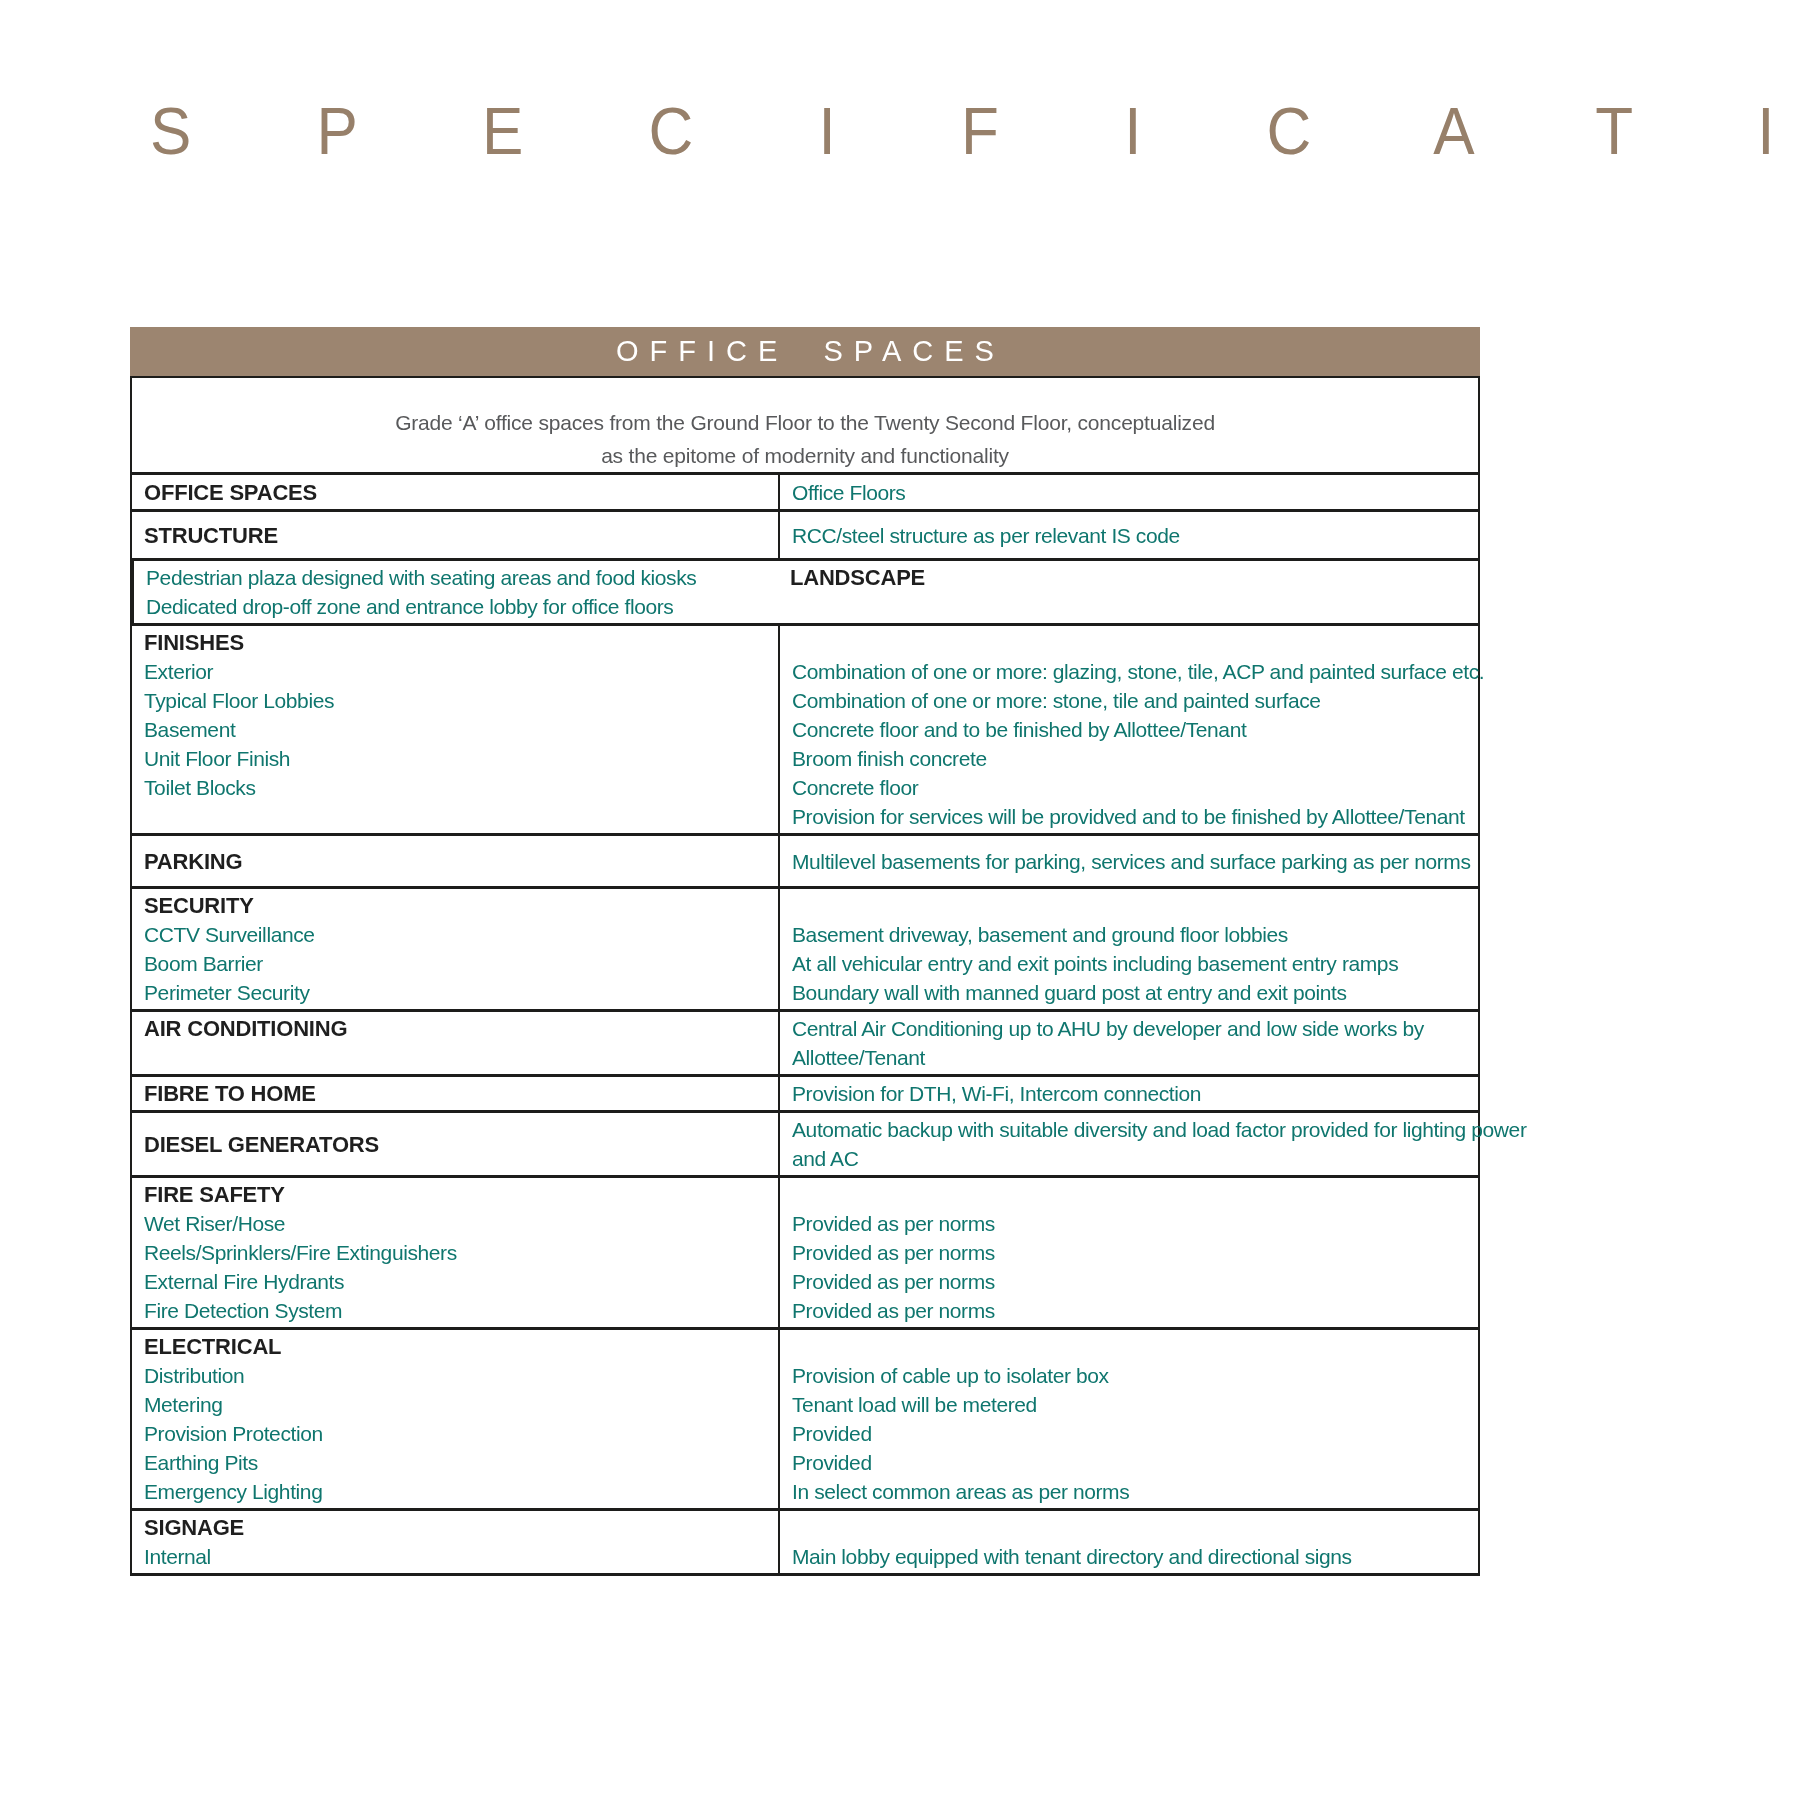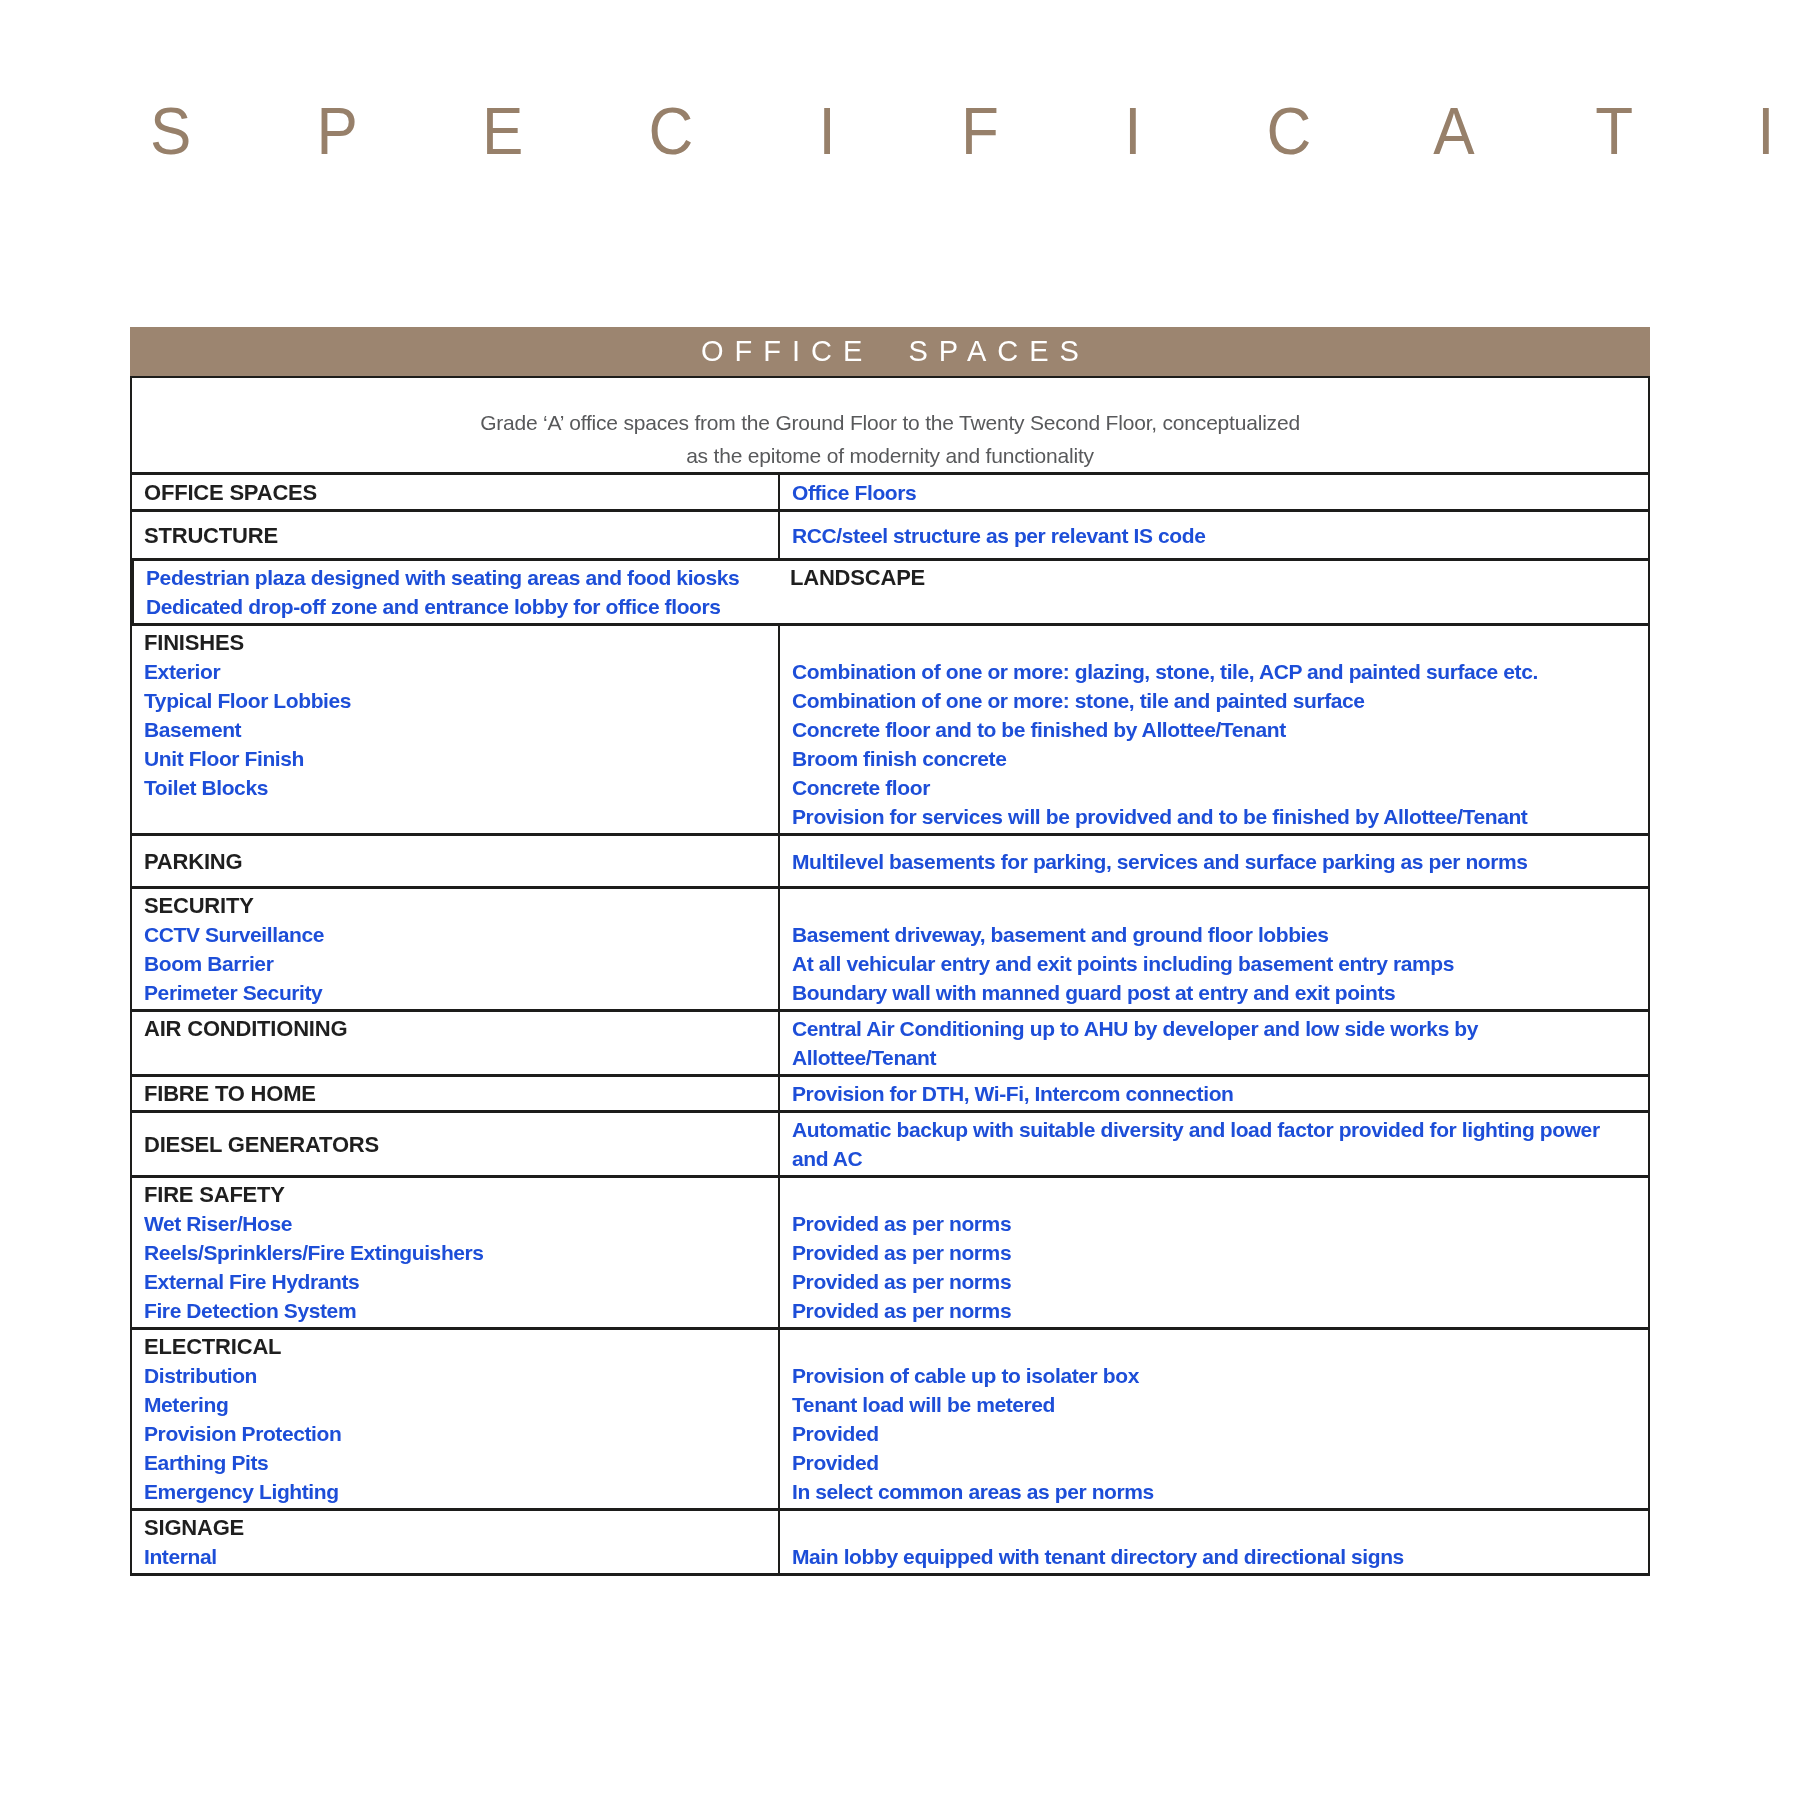--- a/index.html
+++ b/index.html
@@ -10,21 +10,21 @@
     overflow:hidden;
     font-family:"Liberation Sans", sans-serif;
   }
   .title {
     position:absolute; left:150px; top:92px; margin:0;
     font-size:62px; font-weight:300; letter-spacing:54px;
     color:#97806a; white-space:nowrap;
     transform:scaleY(1.08); transform-origin:left top;
   }
   .spec-table {
-    position:absolute; left:130px; top:327px; width:1520px;
+    position:absolute; left:130px; top:327px; width:1350px;
   }
   .bar {
     height:49px; background:#9c8570;
     display:flex; align-items:center; justify-content:center;
   }
   .bar span {
     color:#ffffff; font-size:29px; font-weight:400;
     letter-spacing:11px; word-spacing:16px; padding-left:11px;
     white-space:nowrap;
   }
@@ -41,22 +41,22 @@
     border-top:3px solid #1d1d1b;
   }
   .cell { padding:2px 8px 2px 12px; box-sizing:border-box; }
   .cell.right { border-left:2px solid #1d1d1b; }
   .vcenter { display:flex; flex-direction:column; justify-content:center; }
   .lbl {
     font-weight:700; font-size:22px; color:#1f1f1f;
     line-height:29px; letter-spacing:-0.2px; white-space:nowrap;
   }
   .item, .val {
-    font-size:21px; color:#1d4ed8; line-height:29px;
-    letter-spacing:-0.4px; white-space:nowrap;font-weight:bold;
+    font-size:21px; color:#0f766e; line-height:29px;
+    letter-spacing:-0.4px; white-space:nowrap;
   }
   .spacer { height:29px; }
 </style>
 </head>
 <body>
 
 <div class="page">
 
   <h1 class="title" style="color: rgb(151, 128, 106);">S P E C I F I C A T I O N S</h1>
 

